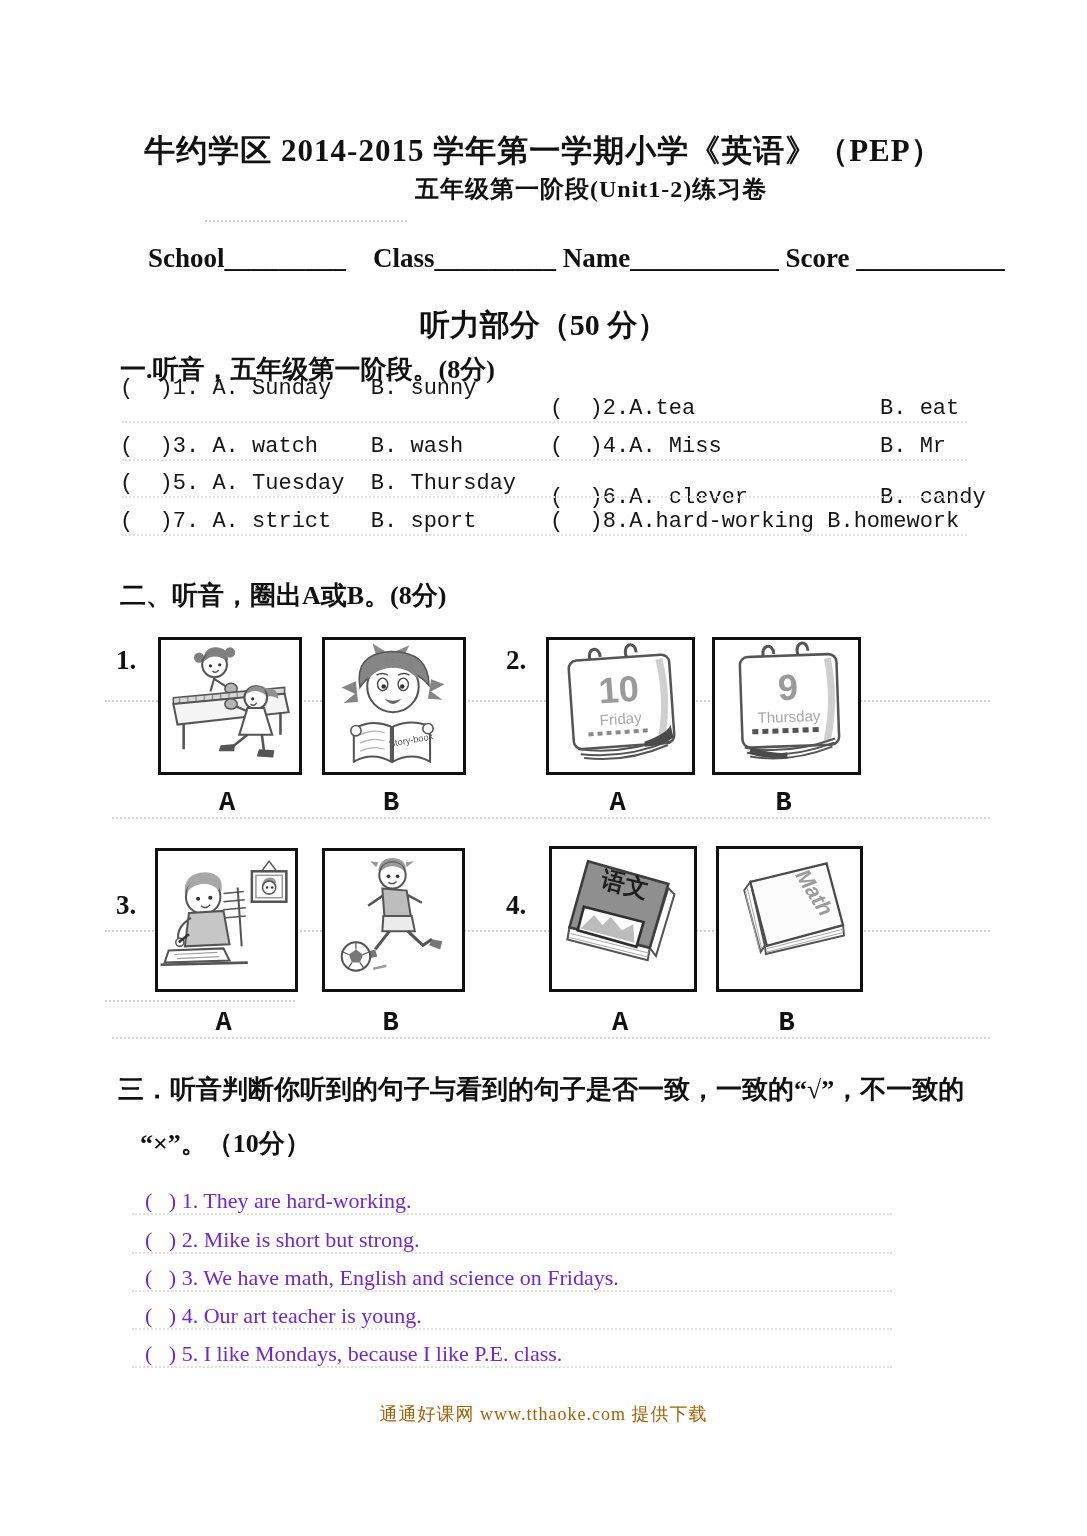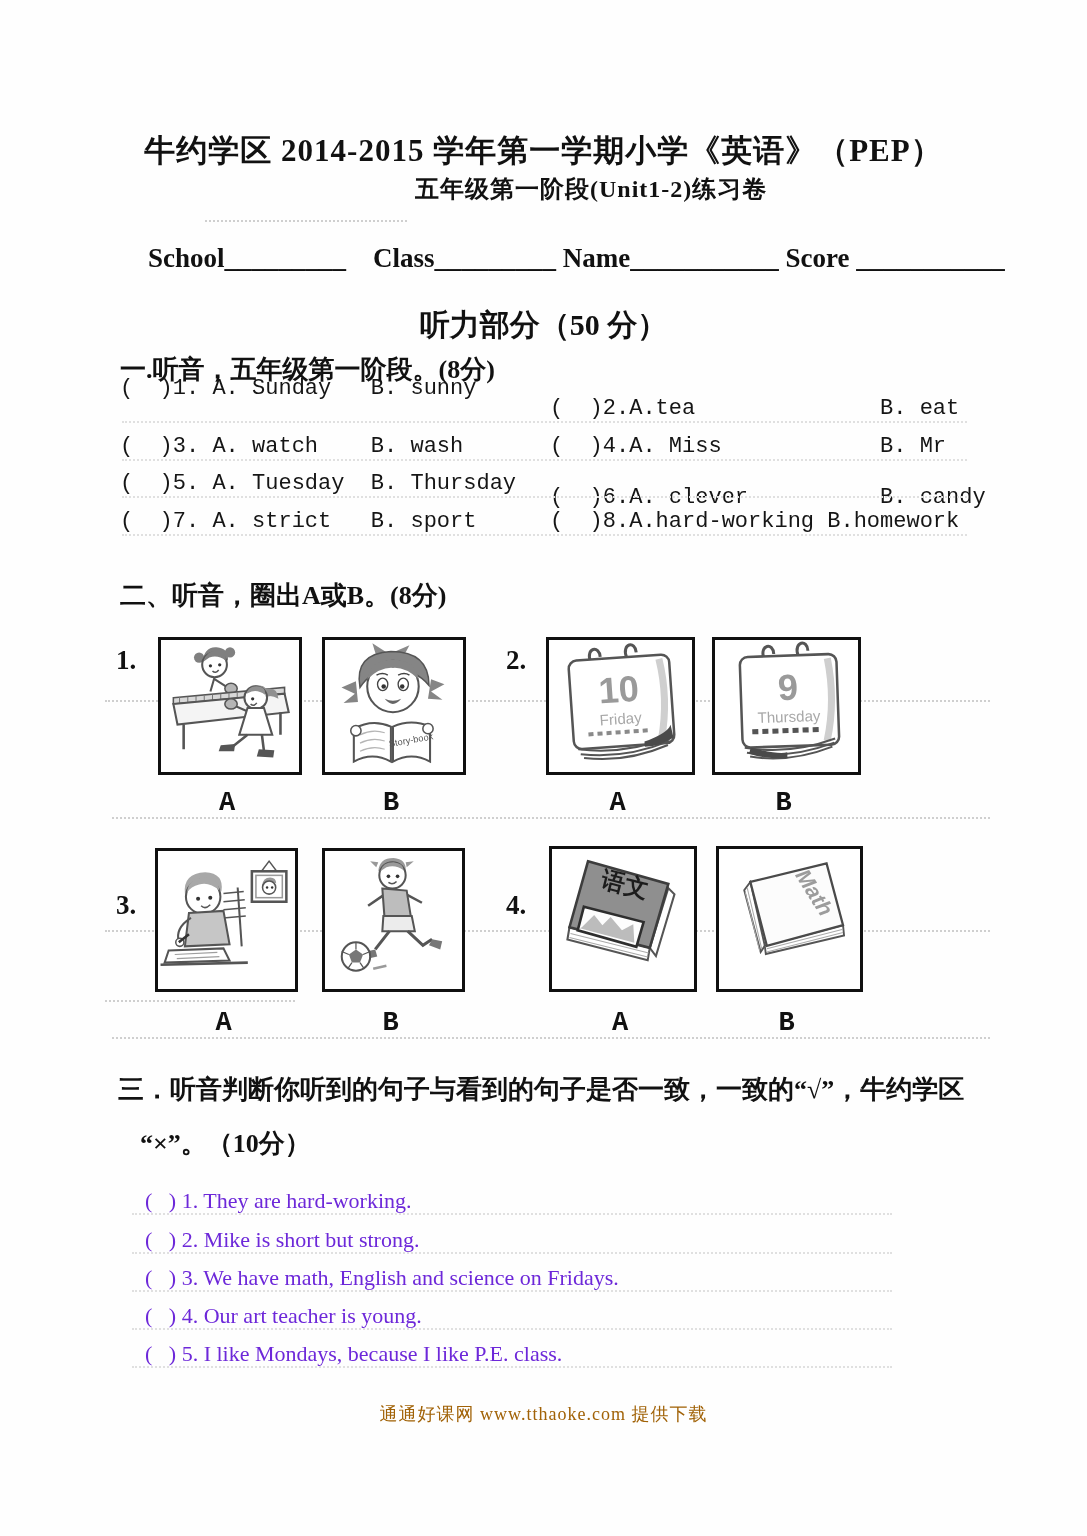--- a/index.html
+++ b/index.html
@@ -262,21 +262,21 @@
       <path d="M30,32 L104,14 L120,74 L46,94 Z" fill="#fcfcfc" stroke="#4a4a4a" stroke-width="2.2"></path>
       <text x="86" y="46" font-size="21" font-weight="bold" font-style="italic" fill="#9c9c9c" text-anchor="middle" transform="rotate(58 86 46)">Math</text>
     </svg>
   </div>
 
   <div class="abs ablabel" style="left:155px;top:1008px;width:137px;">A</div>
   <div class="abs ablabel" style="left:322px;top:1008px;width:137px;">B</div>
   <div class="abs ablabel" style="left:549px;top:1008px;width:142px;">A</div>
   <div class="abs ablabel" style="left:716px;top:1008px;width:141px;">B</div>
 
-  <div class="abs phead" style="left:118px;top:1072px;width:880px;">三．听音判断你听到的句子与看到的句子是否一致，一致的“√”，牛约学区</div>
+  <div class="abs phead" style="left:118px;top:1072px;width:880px;">三．听音判断你听到的句子与看到的句子是否一致，一致的“√”，不一致的</div>
   <div class="abs phead" style="left:140px;top:1126px;">“×”。（10分）</div>
 
   <div class="abs p3item" style="left:145px;top:1188px;">(   ) 1. They are hard-working.</div>
   <div class="abs p3item" style="left:145px;top:1227px;">(   ) 2. Mike is short but strong.</div>
   <div class="abs p3item" style="left:145px;top:1265px;">(   ) 3. We have math, English and science on Fridays.</div>
   <div class="abs p3item" style="left:145px;top:1303px;">(   ) 4. Our art teacher is young.</div>
   <div class="abs p3item" style="left:145px;top:1341px;">(   ) 5. I like Mondays, because I like P.E. class.</div>
 
   <div class="abs ctr footer">通通好课网  www.tthaoke.com  提供下载</div>
 

